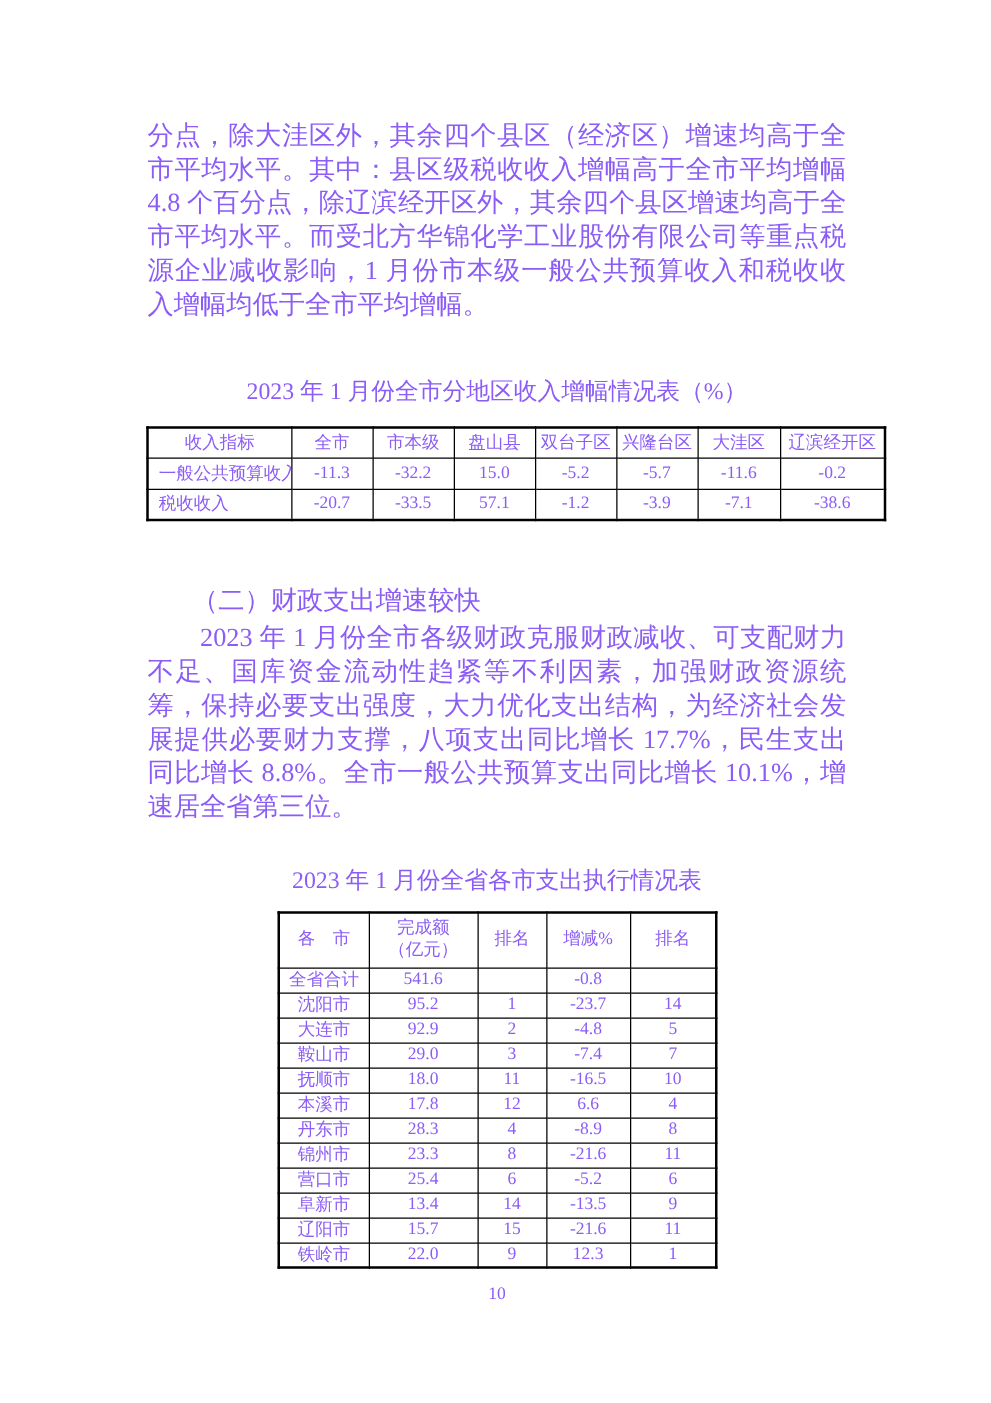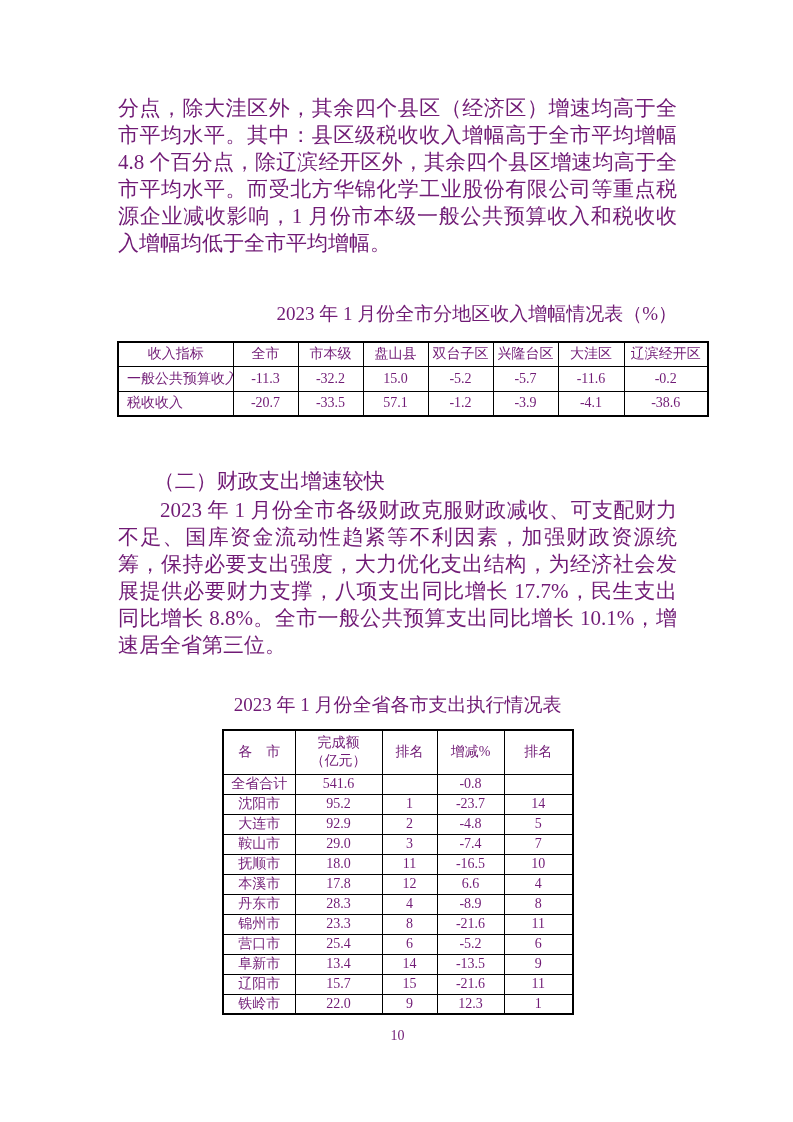--- a/index.html
+++ b/index.html
@@ -1,42 +1,42 @@
 <!DOCTYPE html>
 <html><head>
 <meta charset="utf-8">
 <style>
   * { margin:0; padding:0; box-sizing:border-box; }
   html,body { background:#ffffff; }
   .page {
     position:relative;
     width:793px; height:1122px;
     background:#ffffff;
-    color:#701a75;
+    color:#8b5cf6;
     font-family:"Liberation Serif","DejaVu Serif",serif;
     overflow:hidden;
   }
   .body-text {
     margin-left:118px;
     width:559px;
     font-size:21px;
     line-height:27px;
     text-align:justify;
     text-justify:inter-ideograph;
   }
   .p1 { margin-top:95px; }
   .p2 { margin-top:4px; text-indent:2em; }
   .table-title {
     margin-left:118px;
     width:559px;
     text-align:center;
     font-size:19px;
     line-height:22px;
   }
-  .t1-title { margin-top:46px;text-align:right; }
+  .t1-title { margin-top:46px; }
   .t2-title { margin-top:35px; }
   .section-heading {
     margin:51px 0 0 118px;
     width:559px;
     font-size:21px;
     line-height:25px;
     font-weight:normal;
     font-family:"Liberation Sans","DejaVu Sans",sans-serif;
     text-indent:1.7em;
   }
@@ -108,21 +108,21 @@
           <td>-11.6</td>
           <td>-0.2</td>
         </tr>
         <tr>
           <td class="c0">税收收入</td>
           <td>-20.7</td>
           <td>-33.5</td>
           <td>57.1</td>
           <td>-1.2</td>
           <td>-3.9</td>
-          <td>-4.1</td>
+          <td>-7.1</td>
           <td>-38.6</td>
         </tr>
       </tbody>
   </table>
 
   <div class="section-heading">（二）财政支出增速较快</div>
 
   <p class="body-text p2">2023 年 1 月份全市各级财政克服财政减收、可支配财力不足、国库资金流动性趋紧等不利因素，加强财政资源统筹，保持必要支出强度，大力优化支出结构，为经济社会发展提供必要财力支撑，八项支出同比增长 17.7%，民生支出同比增长 8.8%。全市一般公共预算支出同比增长 10.1%，增速居全省第三位。</p>
 
   <div class="table-title t2-title">2023 年 1 月份全省各市支出执行情况表</div>

